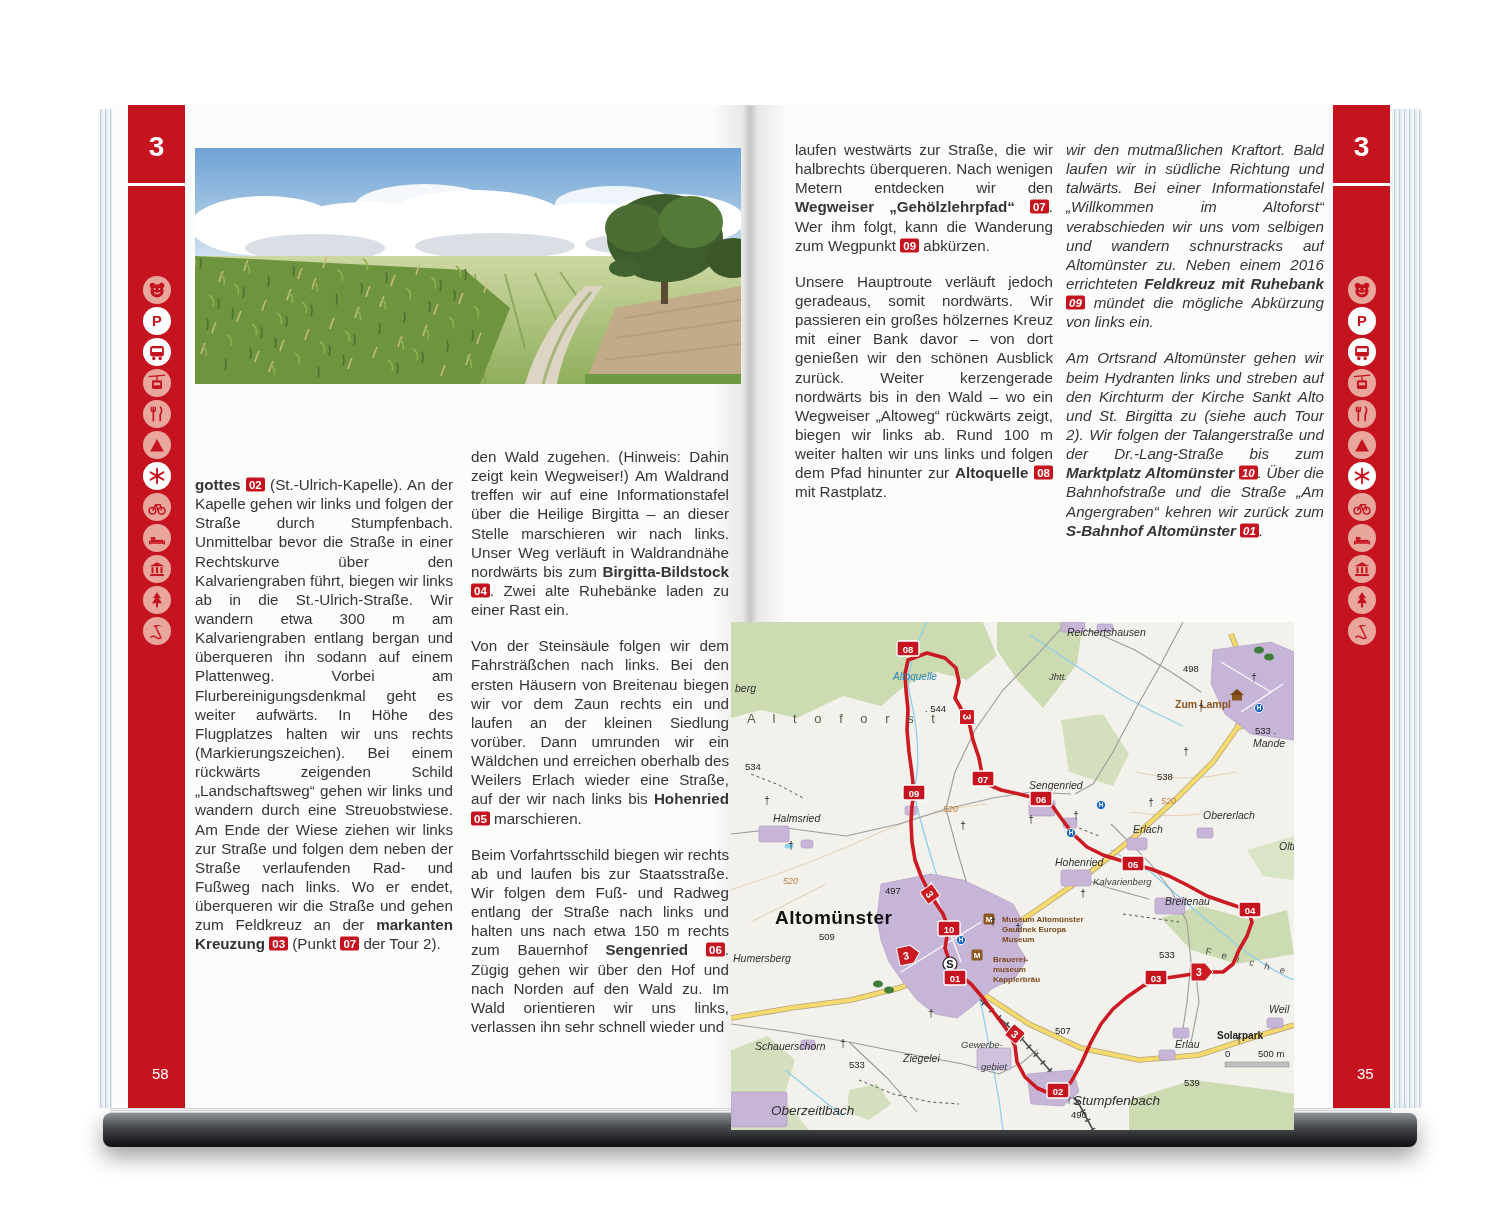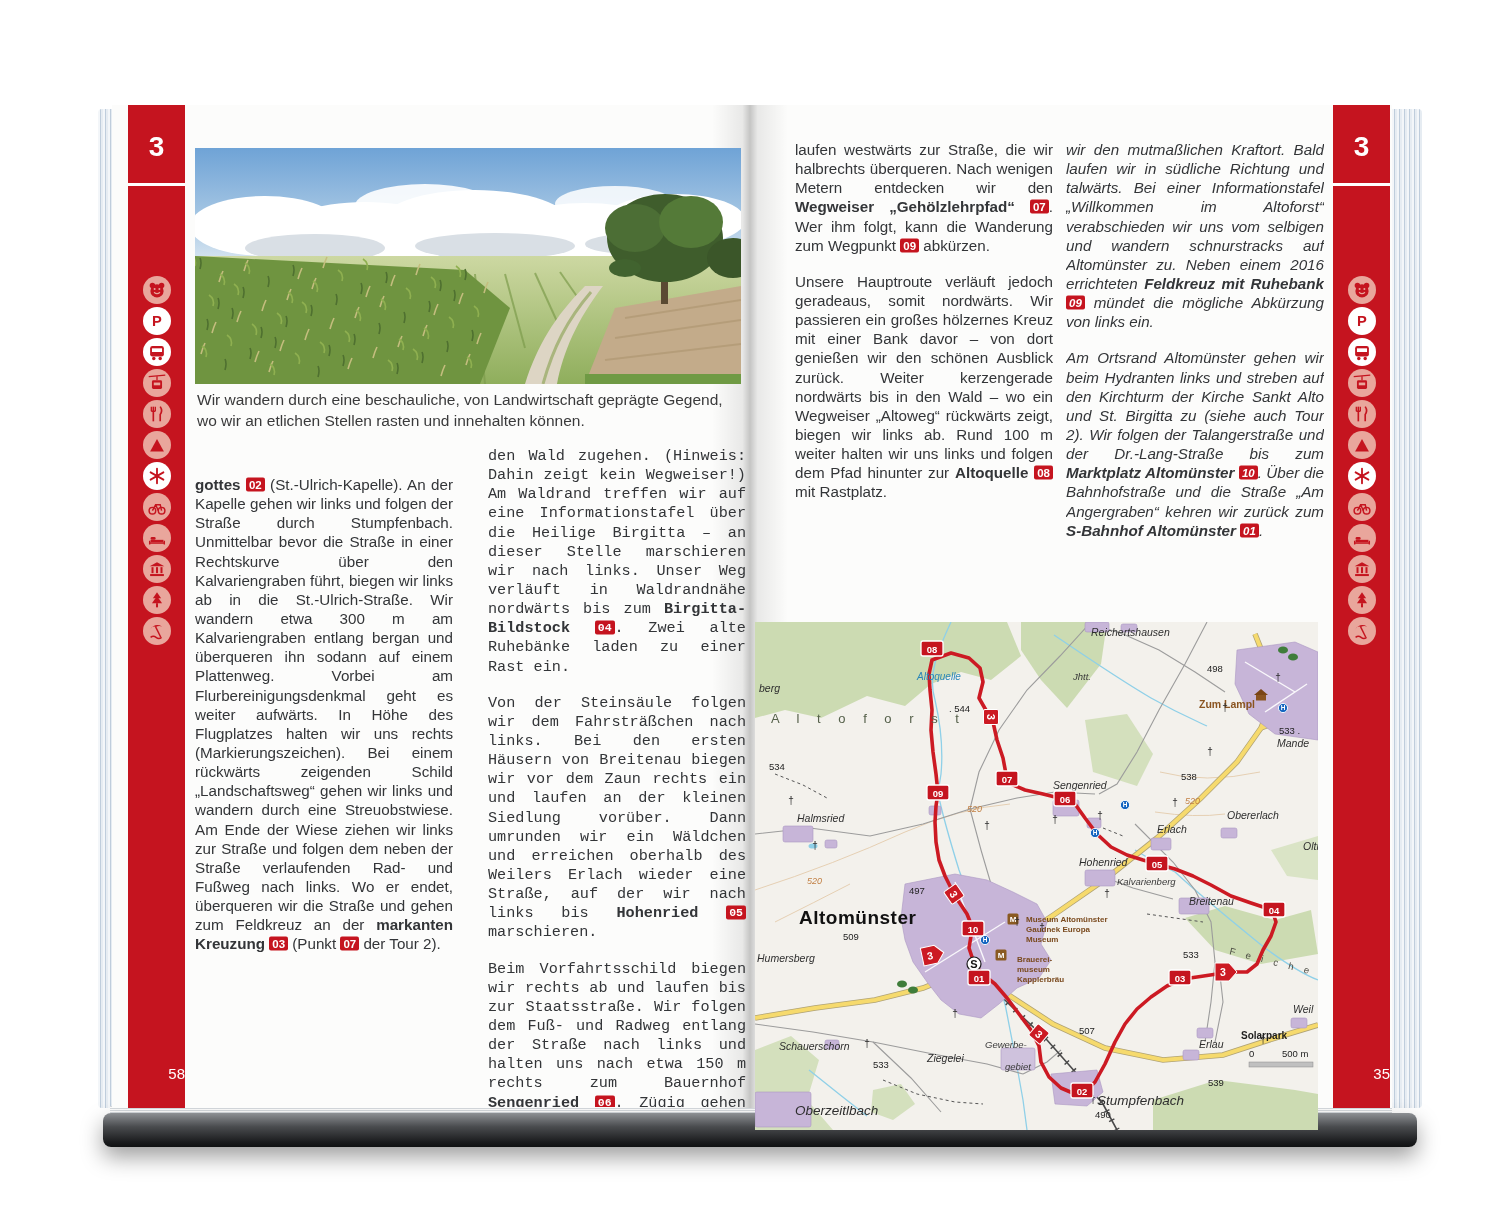--- a/index.html
+++ b/index.html
@@ -24,37 +24,37 @@
   .bar{position:absolute;top:105px;width:57px;height:1003px;background:#c5141f;}
   #bar-left{left:128px;}
   #bar-right{left:1333px;}
   .bar .tour-num{margin-top:26px;text-align:center;color:#fff;font-size:28px;font-weight:bold;}
   .bar .rule{height:3px;background:#fff;margin-top:20px;}
   .bar .icons{display:flex;flex-direction:column;align-items:center;gap:3px;margin-top:90px;}
   .picon{width:28px;height:28px;border-radius:50%;display:flex;align-items:center;justify-content:center;}
   .picon.on{background:#ffffff;}
   .picon.off{background:#e9a69c;}
   .picon svg{width:22px;height:22px;display:block;}
-  .bar .pagenum{position:absolute;bottom:26px;width:100%;text-align:right;color:#fff;font-size:15px;}
+  .bar .pagenum{position:absolute;bottom:26px;width:100%;text-align:left;color:#fff;font-size:15px;padding-left:24px;}
   
   #photo{position:absolute;left:195px;top:148px;width:546px;height:236px;overflow:hidden;}
   #caption{position:absolute;left:197px;top:389px;width:544px;font-size:15.5px;line-height:1.36;
     color:#3a3a3b;font-weight:500;}
   
   .col{position:absolute;font-size:15.2px;line-height:1.26;color:#333538;text-align:justify;overflow:hidden;}
   #colL1{left:195px;top:447px;width:258px;height:660px;margin-top:28px;}
-  #colL2{left:488px;top:447px;width:258px;height:660px;font-family:Liberation Mono, monospace;}
+  #colL2{left:471px;top:447px;width:258px;height:660px;}
   #colR1{left:795px;top:140px;width:258px;height:478px;}
   #colR2{left:1066px;top:140px;width:258px;height:478px;font-style:italic;}
   .para{margin:0 0 17px 0;}
   .bld{font-weight:bold;}
   .wbadge{display:inline-block;background:#c5141f;color:#fff;font-weight:bold;font-size:11.5px;
     line-height:14px;padding:0 3px;border-radius:2px;transform:translateY(-1.5px);}
   
-  #map{position:absolute;left:755px;top:622px;width:563px;height:508px;}
+  #map{position:absolute;left:731px;top:622px;width:563px;height:508px;}
   #map svg{font-family:"Liberation Sans",sans-serif;}
   .m-place{font-style:italic;font-size:10.5px;fill:#2e2e2e;}
   .m-place-sm{font-style:italic;font-size:9.5px;fill:#3a3a3a;}
   .m-place-b{font-weight:bold;font-size:10px;fill:#1d1d1d;}
   .m-place-lg{font-style:italic;font-size:13.5px;fill:#2e2e2e;}
   .m-town{font-weight:bold;font-size:19px;fill:#111;letter-spacing:.5px;}
   .m-elev{font-size:9.5px;fill:#222;}
   .m-contour{font-style:italic;font-size:9px;fill:#c28045;}
   .m-water{font-style:italic;font-size:10px;fill:#2a86b8;}
   .m-forest{font-size:13px;fill:#55604a;letter-spacing:7px;}
@@ -426,21 +426,20 @@
           <path d="M171,149 q2,-7 4,-11" stroke="#c4bd7e" stroke-width="1.6" fill="none"></path>
           <path d="M208,202 q2,-7 -4,-11" stroke="#8fb050" stroke-width="1.6" fill="none"></path>
           <path d="M245,143 q2,-7 0,-11" stroke="#4f7030" stroke-width="1.6" fill="none"></path>
           <path d="M282,196 q2,-7 4,-11" stroke="#c4bd7e" stroke-width="1.6" fill="none"></path>
           <path d="M29,137 q2,-7 -4,-11" stroke="#8fb050" stroke-width="1.6" fill="none"></path>
           <path d="M66,190 q2,-7 0,-11" stroke="#4f7030" stroke-width="1.6" fill="none"></path>
           <path d="M103,131 q2,-7 4,-11" stroke="#c4bd7e" stroke-width="1.6" fill="none"></path>
         </g>
     </svg>
   </div>
-  <div id="caption">Wir wandern durch eine beschauliche, von Landwirtschaft geprägte Gegend, wo wir an etlichen Stellen rasten und innehalten können.</div>
 
   <div id="colL1" class="col">
       <p class="para"><span class="bld">gottes </span><span class="wbadge">02</span><span> (St.-Ulrich-Kapelle). An der Kapelle gehen wir links und folgen der Straße durch Stumpfenbach. Unmittelbar bevor die Straße in einer Rechtskurve über den Kalvariengraben führt, biegen wir links ab in die St.-Ulrich-Straße. Wir wandern etwa 300 m am Kalvariengraben entlang bergan und überqueren ihn sodann auf einem Plattenweg. Vorbei am Flurbereinigungsdenkmal geht es weiter aufwärts. In Höhe des Flugplatzes halten wir uns rechts (Markierungszeichen). Bei einem rückwärts zeigenden Schild „Landschaftsweg“ gehen wir links und wandern durch eine Streuobstwiese. Am Ende der Wiese ziehen wir links zur Straße und folgen dem neben der Straße verlaufenden Rad- und Fußweg nach links. Wo er endet, überqueren wir die Straße und gehen zum Feldkreuz an der </span><span class="bld">markanten Kreuzung </span><span class="wbadge">03</span><span> (Punkt </span><span class="wbadge">07</span><span> der Tour 2).</span></p>
     </div>
   <div id="colL2" class="col">
       <p class="para"><span>den Wald zugehen. (Hinweis: Dahin zeigt kein Wegweiser!) Am Waldrand treffen wir auf eine Informationstafel über die Heilige Birgitta – an dieser Stelle marschieren wir nach links. Unser Weg verläuft in Waldrandnähe nordwärts bis zum </span><span class="bld">Birgitta-Bildstock </span><span class="wbadge">04</span><span>. Zwei alte Ruhebänke laden zu einer Rast ein.</span></p>
       <p class="para"><span>Von der Steinsäule folgen wir dem Fahrsträßchen nach links. Bei den ersten Häusern von Breitenau biegen wir vor dem Zaun rechts ein und laufen an der kleinen Siedlung vorüber. Dann umrunden wir ein Wäldchen und erreichen oberhalb des Weilers Erlach wieder eine Straße, auf der wir nach links bis </span><span class="bld">Hohenried </span><span class="wbadge">05</span><span> marschieren.</span></p>
       <p class="para"><span>Beim Vorfahrtsschild biegen wir rechts ab und laufen bis zur Staatsstraße. Wir folgen dem Fuß- und Radweg entlang der Straße nach links und halten uns nach etwa 150 m rechts zum Bauernhof </span><span class="bld">Sengenried </span><span class="wbadge">06</span><span>. Zügig gehen wir über den Hof und nach Norden auf den Wald zu. Im Wald orientieren wir uns links, verlassen ihn sehr schnell wieder und</span></p>
     </div>
   <div id="colR1" class="col">

